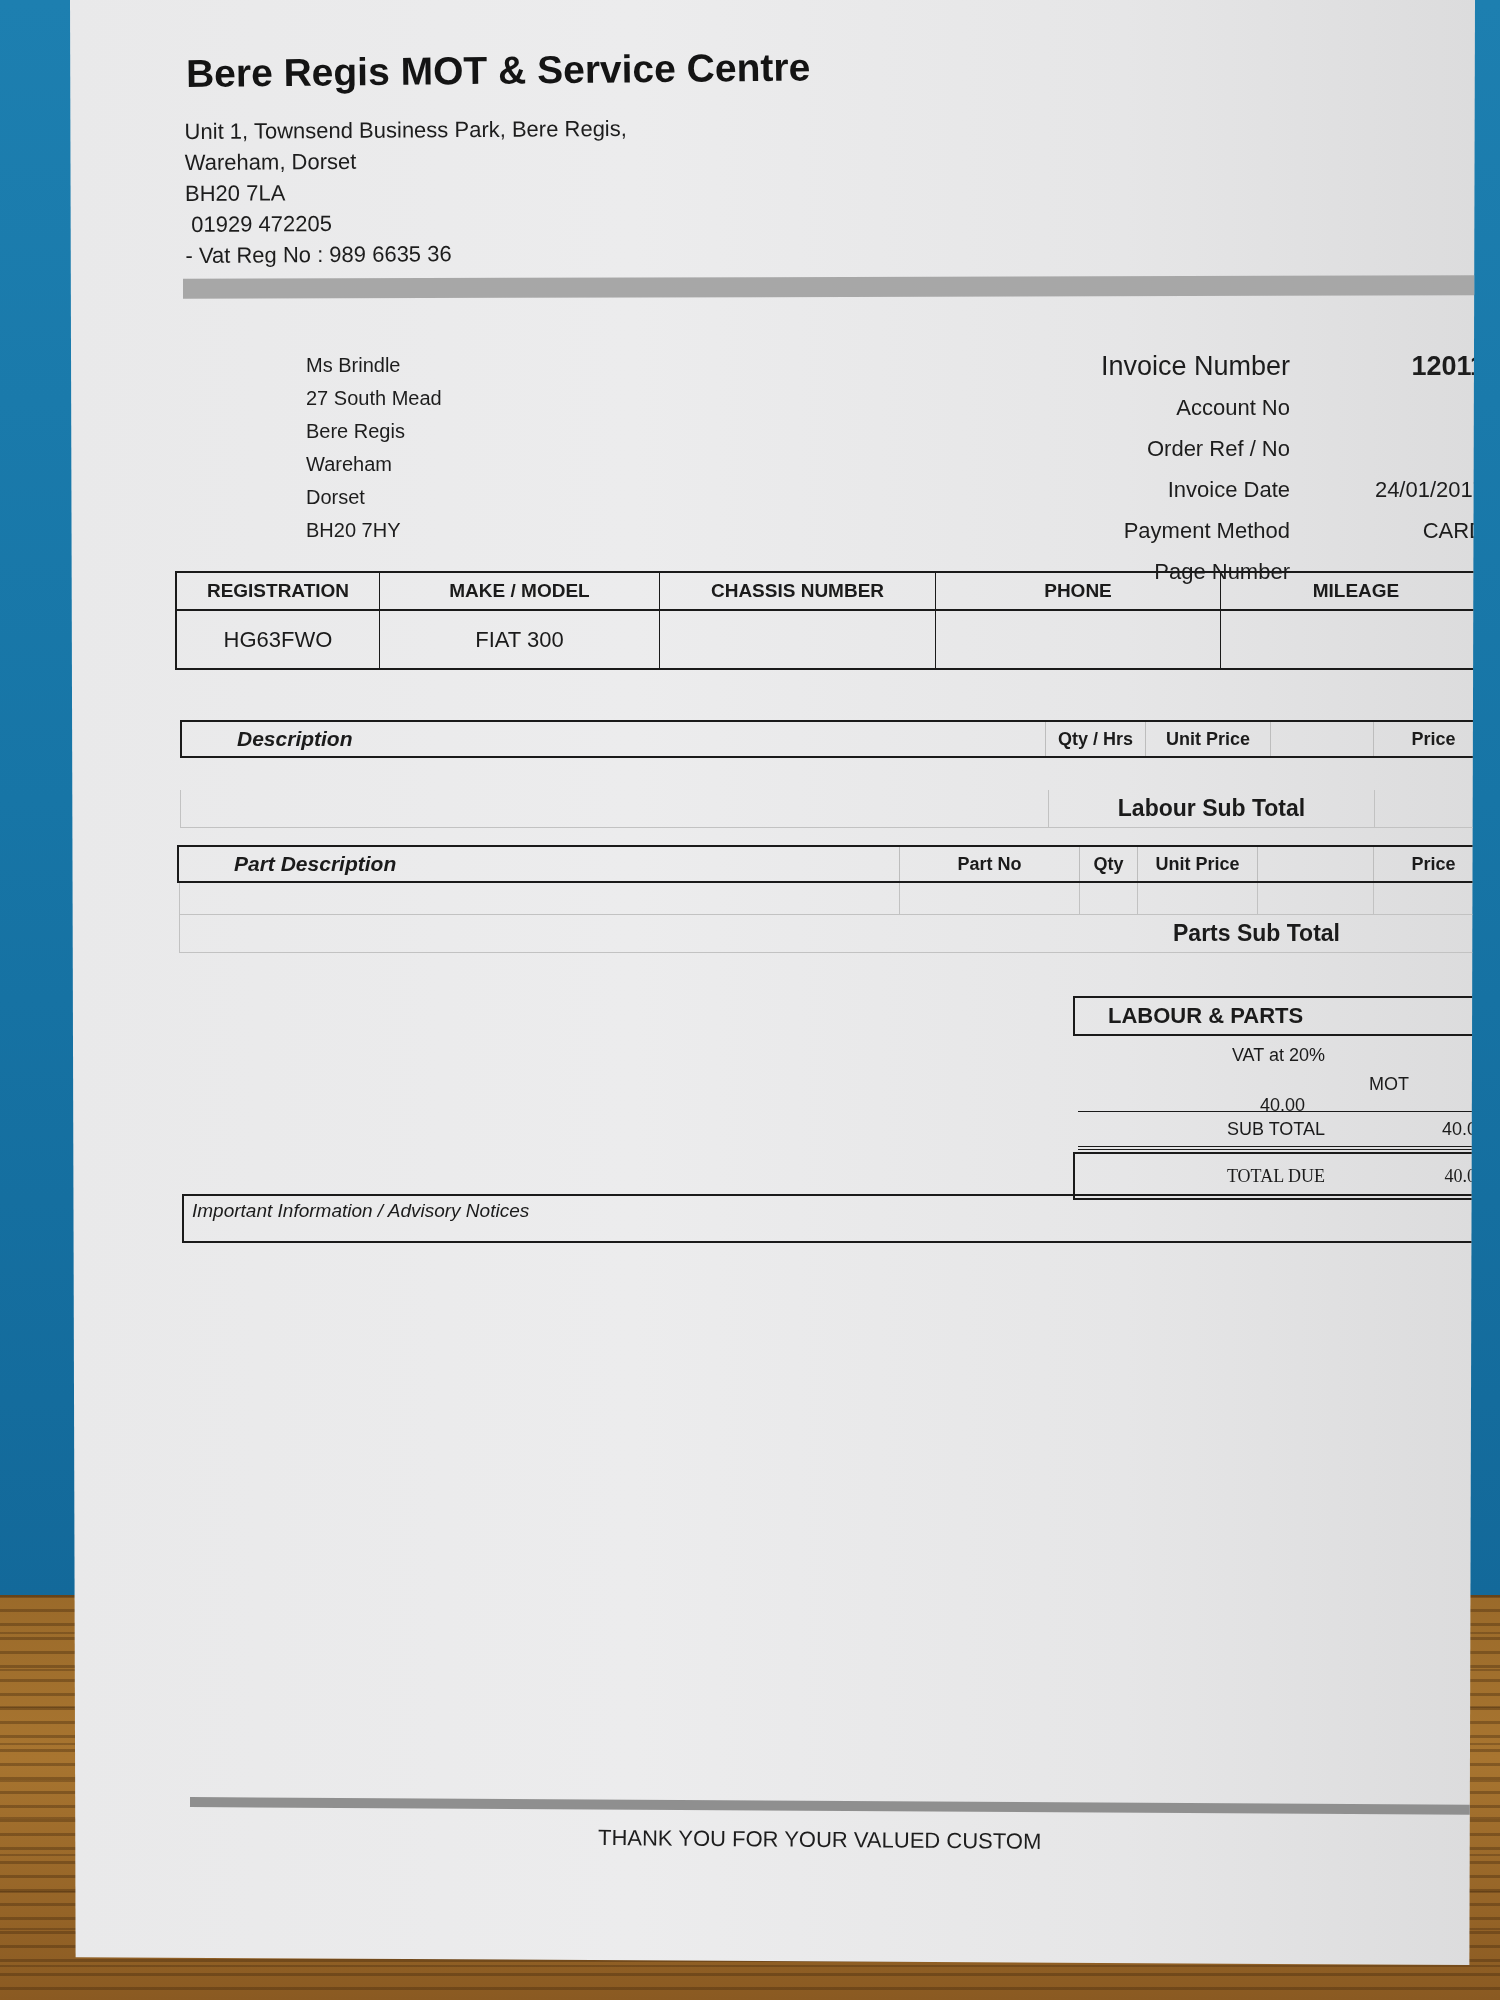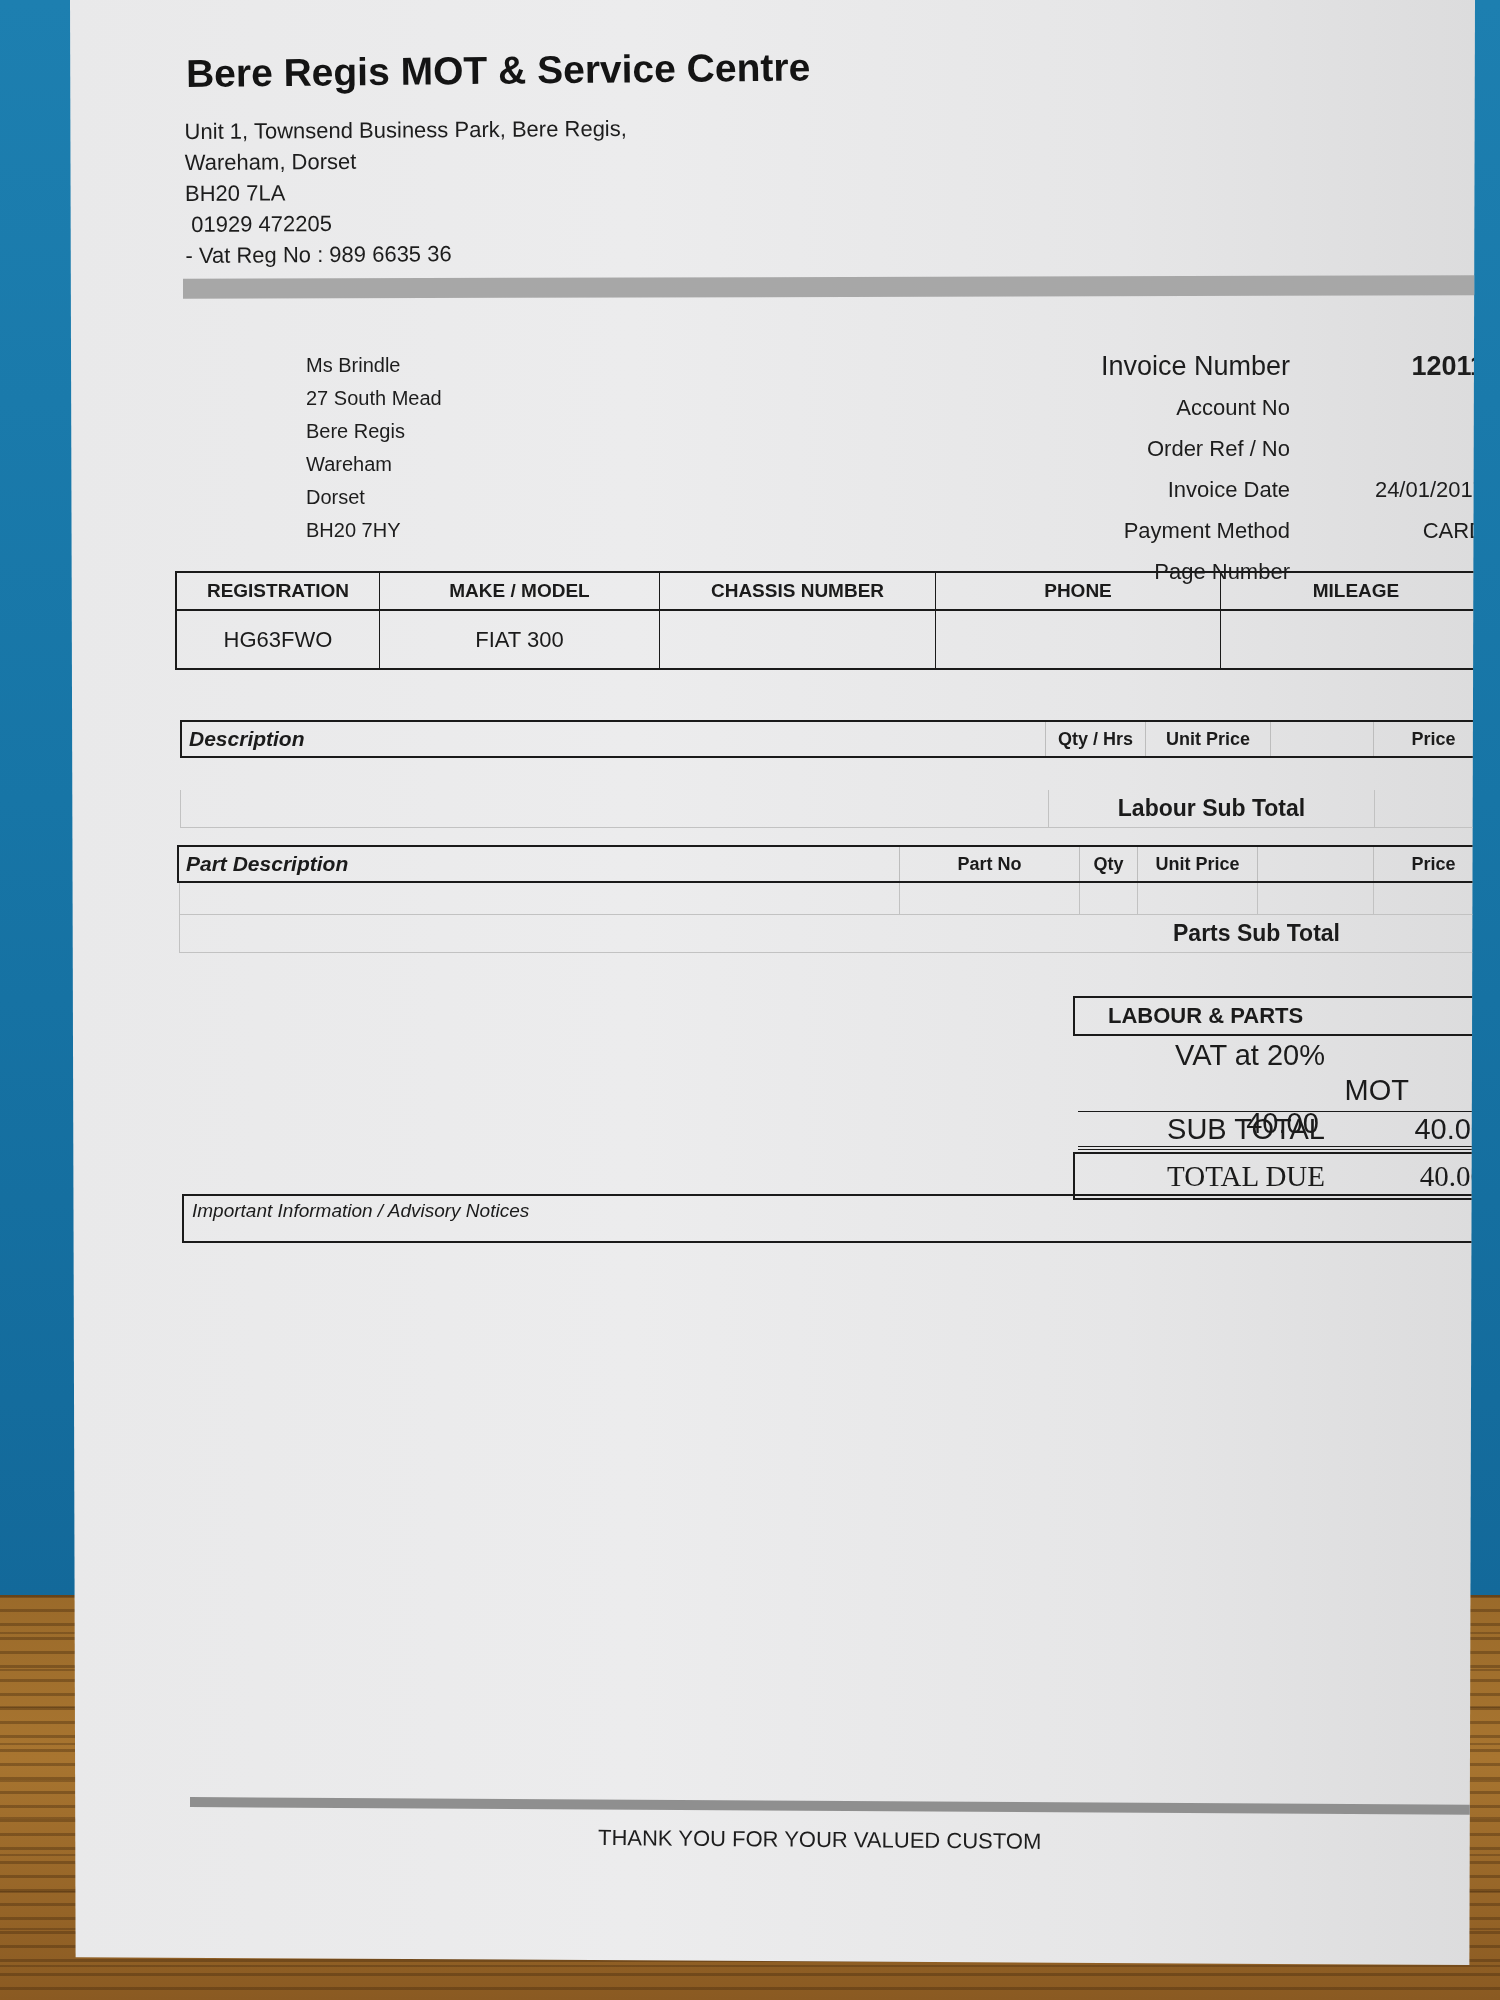--- a/index.html
+++ b/index.html
@@ -83,21 +83,21 @@
     .vcell.last { border-right: none; }
     .vcell.head { border-bottom: 2px solid #1a1a1a; font-weight: bold; font-size: 19px; }
     .vcell.val { font-size: 22px; }
 
     
     .section-header {
       border: 2px solid #1a1a1a;
       display: flex; align-items: center;
       font-size: 18px;
     }
-    .section-header .title { font-style: italic; font-weight: bold; font-size: 21px; padding-left: 7px; flex: 1; }
+    .section-header .title { font-style: italic; font-weight: bold; font-size: 21px; padding-left: 7px; flex: 1; margin-left: 48px; }
     .section-header .col {
       height: 100%; display: flex; align-items: center; justify-content: center;
       border-left: 1px solid #bdbdbd; font-weight: bold;
     }
     .labour-header { left: 110px; top: 720px; width: 1315px; height: 38px; }
     .labour-row {
       left: 110px; top: 758px; width: 1313px; height: 32px;
       border-bottom: 1px solid #c2c2c2;
       border-left: 1px solid #c2c2c2; border-right: 1px solid #c2c2c2;
       font-size: 20px; padding-left: 3px; display: flex; align-items: center;
@@ -137,21 +137,21 @@
     
     .totals {
       left: 1003px; top: 996px; width: 420px;
     }
     .totals-head {
       height: 40px; border: 2px solid #1a1a1a;
       display: flex; align-items: center;
       font-weight: bold; font-size: 22px; padding-left: 33px;
     }
     .t-row {
-      display: flex; align-items: center; height: 38px; font-size: 29px;
+      display: flex; align-items: center; height: 38px; font-size: 18px;
     }
     .t-row .tl { width: 252px; text-align: right; }
     .t-row .tv { flex: 1; text-align: right; padding-right: 6px; }
     .t-row.underline { border-bottom: 1.5px solid #1a1a1a; margin-left: 5px; flex-direction: column; }
     .t-row.underline .tl { width: 247px; }
     .t-row.double { border-bottom: 4px double #1a1a1a; margin-left: 5px; }
     .t-row.double .tl { width: 247px; }
     .t-row.boxed { border: 2px solid #1a1a1a; height: 48px; margin-top: 2px; font-family: Liberation Serif, serif; }
     .t-row.boxed .tl { width: 250px; }
 

